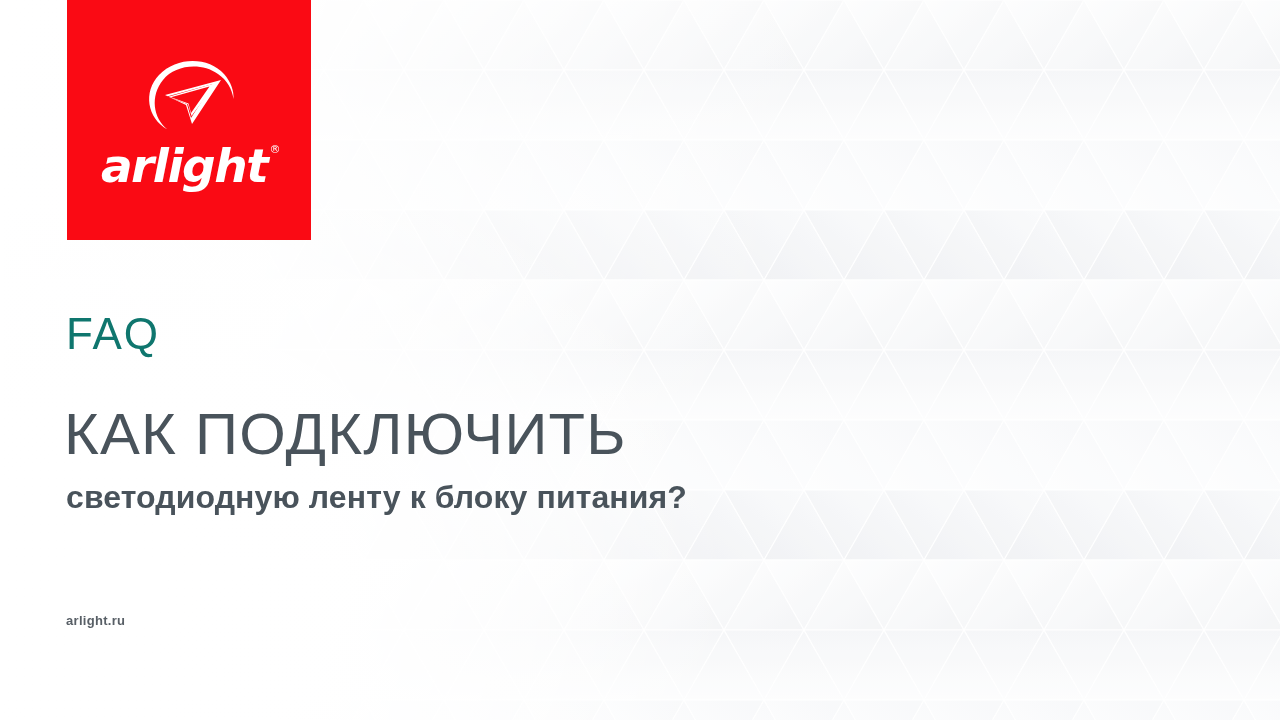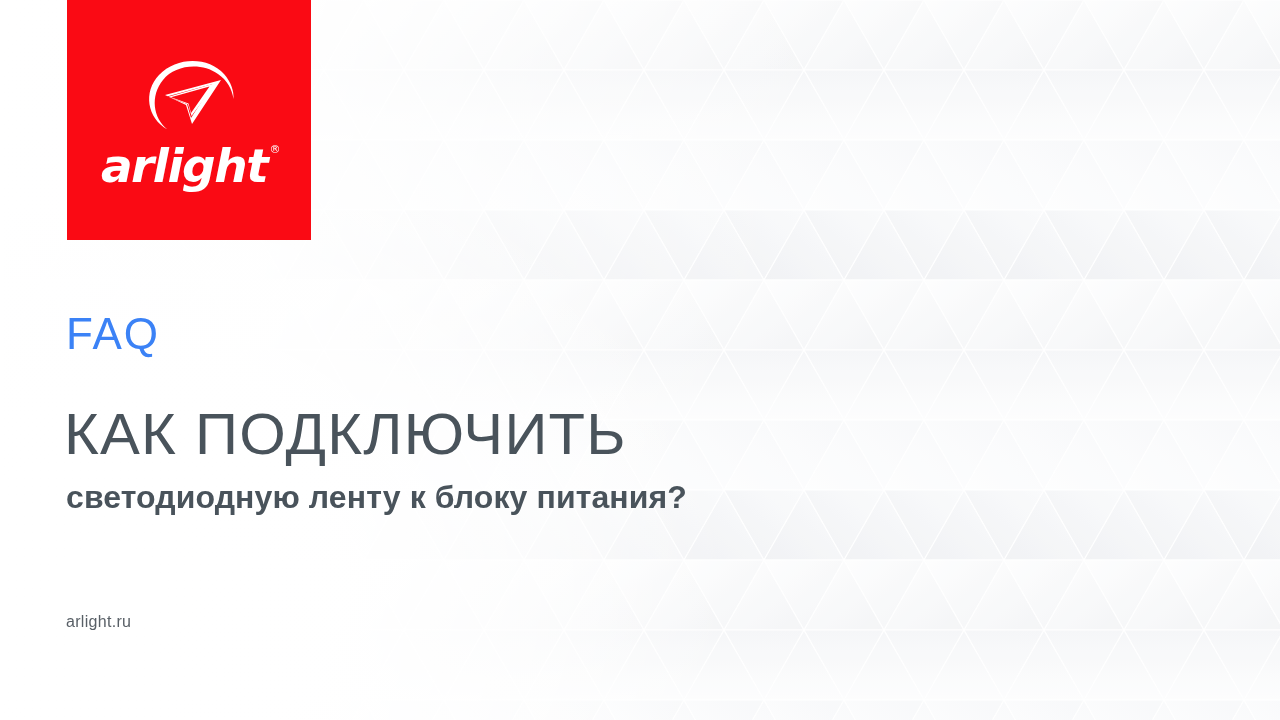--- a/index.html
+++ b/index.html
@@ -94,21 +94,21 @@
 
   .eyebrow {
     position: absolute;
     left: 62px;
     top: 312px;
     font-family: "Liberation Sans", sans-serif;
     font-weight: 300;
     font-size: 44px;
     letter-spacing: 2px;
     line-height: 1;
-    color: #3b82f6;
+    color: #0f766e;
     white-space: nowrap;
   }
 
   .headline {
     position: absolute;
     left: 60px;
     top: 405px;
     font-family: "Liberation Sans", sans-serif;
     font-weight: 300;
     font-size: 58px;
@@ -131,22 +131,22 @@
     line-height: 1;
     color: #49535b;
     white-space: nowrap;
   }
 
   .site-url {
     position: absolute;
     left: 62px;
     top: 614px;
     font-family: "Liberation Sans", sans-serif;
-    font-weight: normal;
-    font-size: 16px;
+    font-weight: bold;
+    font-size: 13px;
     letter-spacing: 0.3px;
     line-height: 1;
     color: #585f66;
     white-space: nowrap;
   }
 </style>
 </head>
 <body>
 
 <div id="slide">

